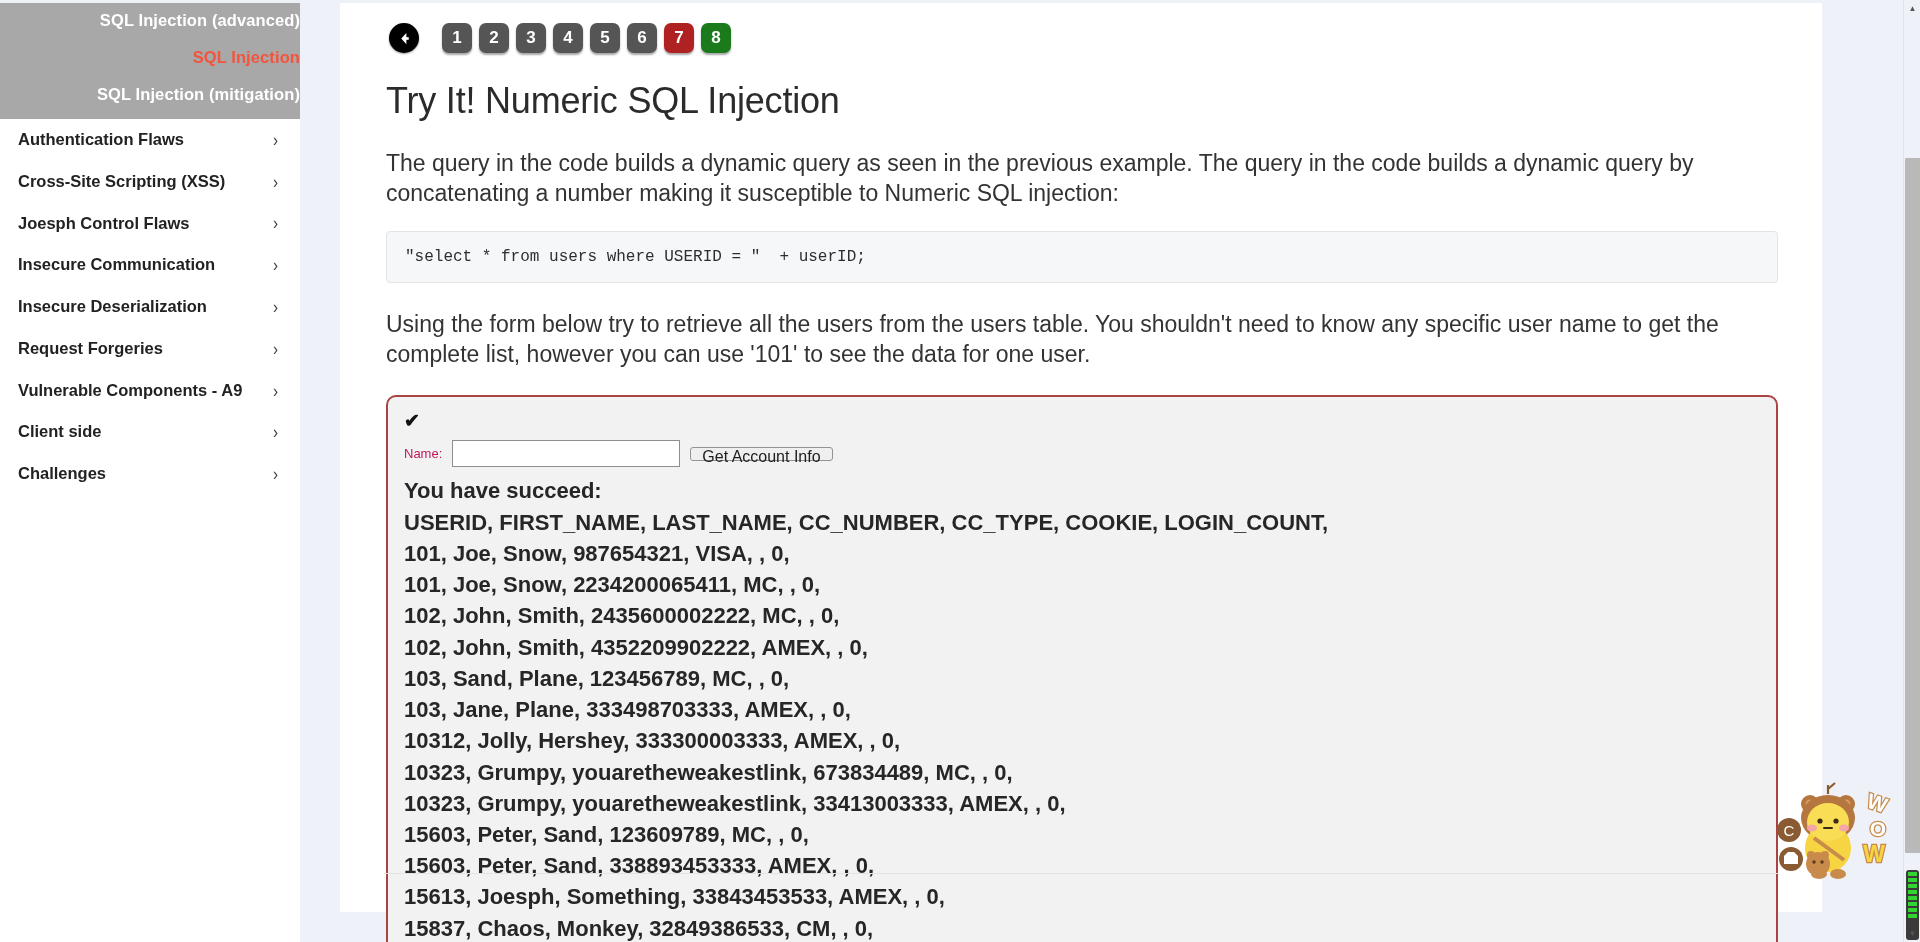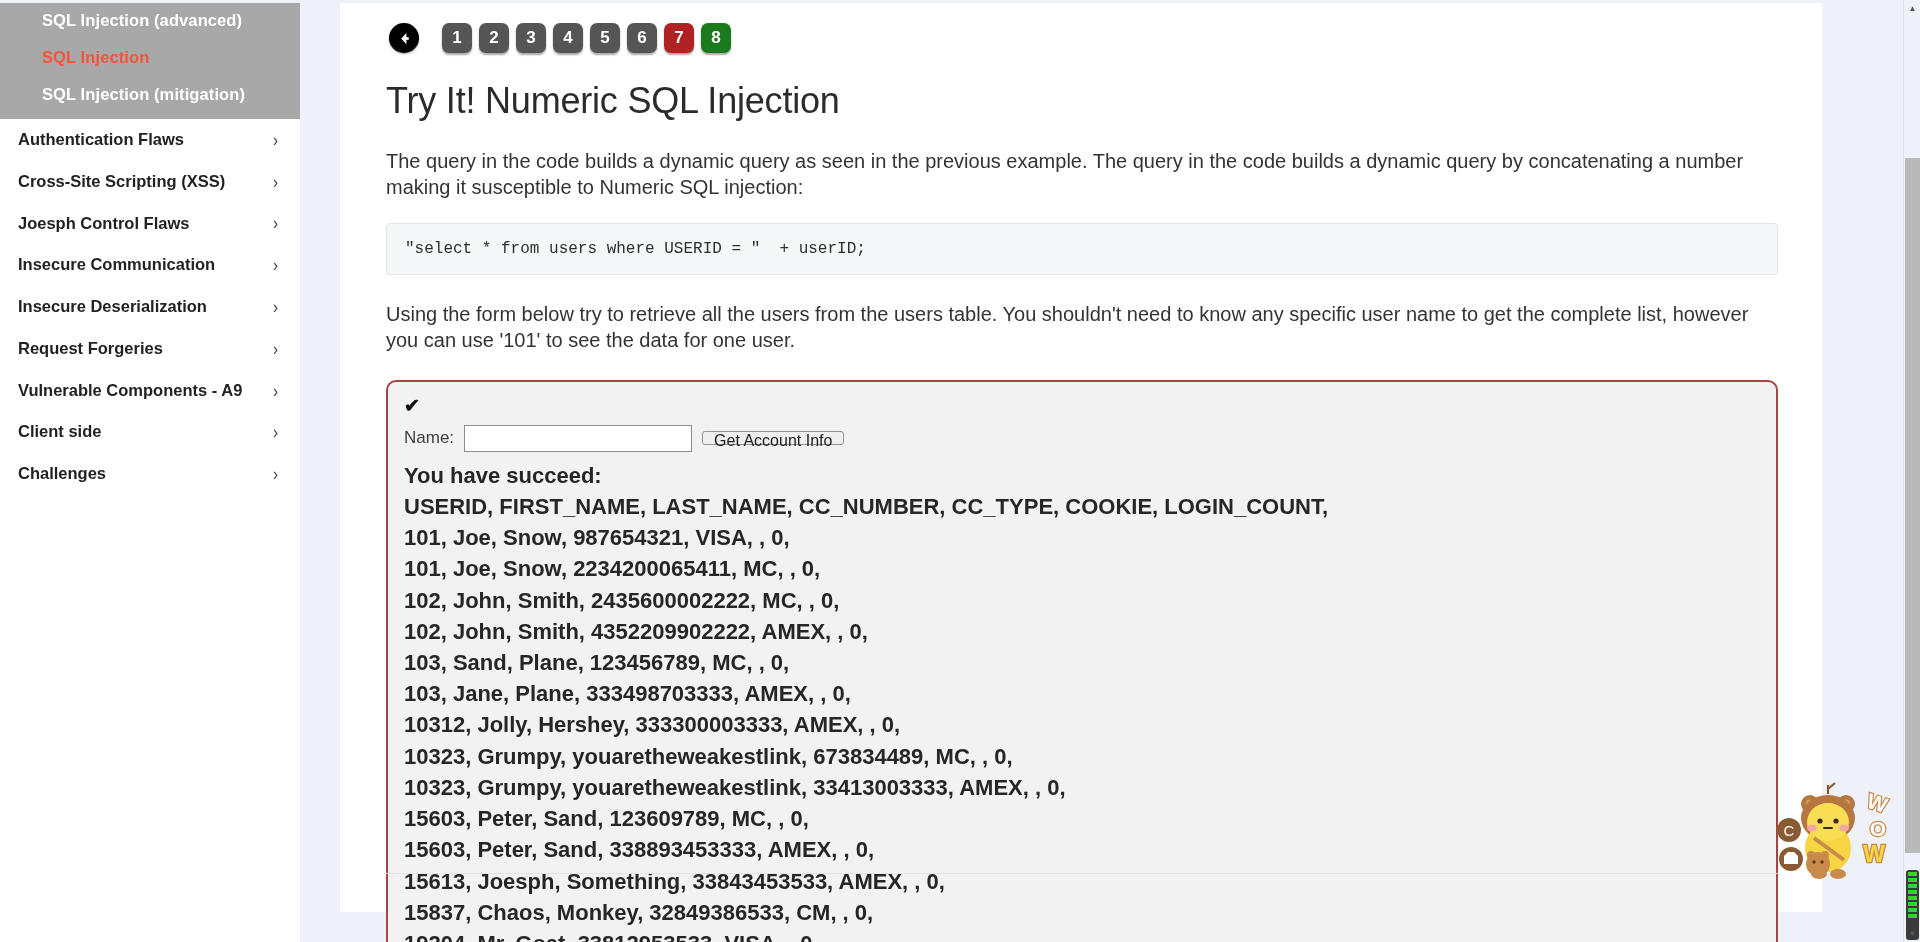--- a/index.html
+++ b/index.html
@@ -21,20 +21,21 @@
   .sidebar {
     width: 300px;
     flex: 0 0 300px;
     background: #ffffff;
     position: relative;
     z-index: 2;
   }
   .sub-group {
     background: #a8a8a8;
     padding: 2px 0 6px 12px;
+    text-align: right;
   }
   .sub-item {
     padding: 9px 0 9px 30px;
     font-size: 16.5px;
     font-weight: bold;
     color: #ffffff;
     letter-spacing: .1px;
     cursor: pointer;
     line-height: 1.15;
   }
@@ -110,21 +111,21 @@
   .pg.done    { background: #1b7a1b; }
 
   h1.title {
     font-size: 36px;
     font-weight: normal;
     color: #2b2b2b;
     margin: 27px 0 0 2px;
     letter-spacing: -.2px;
   }
   p.para {
-    font-size: 20px;
+    font-size: 23px;
     color: #333333;
     line-height: 1.32;
     margin: 26px 0 0 2px;
     max-width: 1430px;
   }
   pre.code {
     background: #f6f7f9;
     border: 1px solid #e2e4e8;
     border-radius: 4px;
     margin: 22px 0 0 2px;
@@ -150,21 +151,21 @@
     font-weight: bold;
     line-height: 1;
     margin: 0 0 10px 4px;
   }
   .form-row {
     display: flex;
     align-items: center;
     gap: 10px;
     margin: 0 0 8px 4px;
   }
-  .form-label { font-size: 17px; color: #404040; }
+  .form-label { font-size: 13px; color: #be185d; }
   .name-input {
     width: 228px;
     height: 27px;
     border: 1px solid #8e8e8e;
     background: #ffffff;
     font-size: 15px;
     padding: 0 4px;
     font-family: "Liberation Sans", sans-serif;
   }
   .submit-btn {

